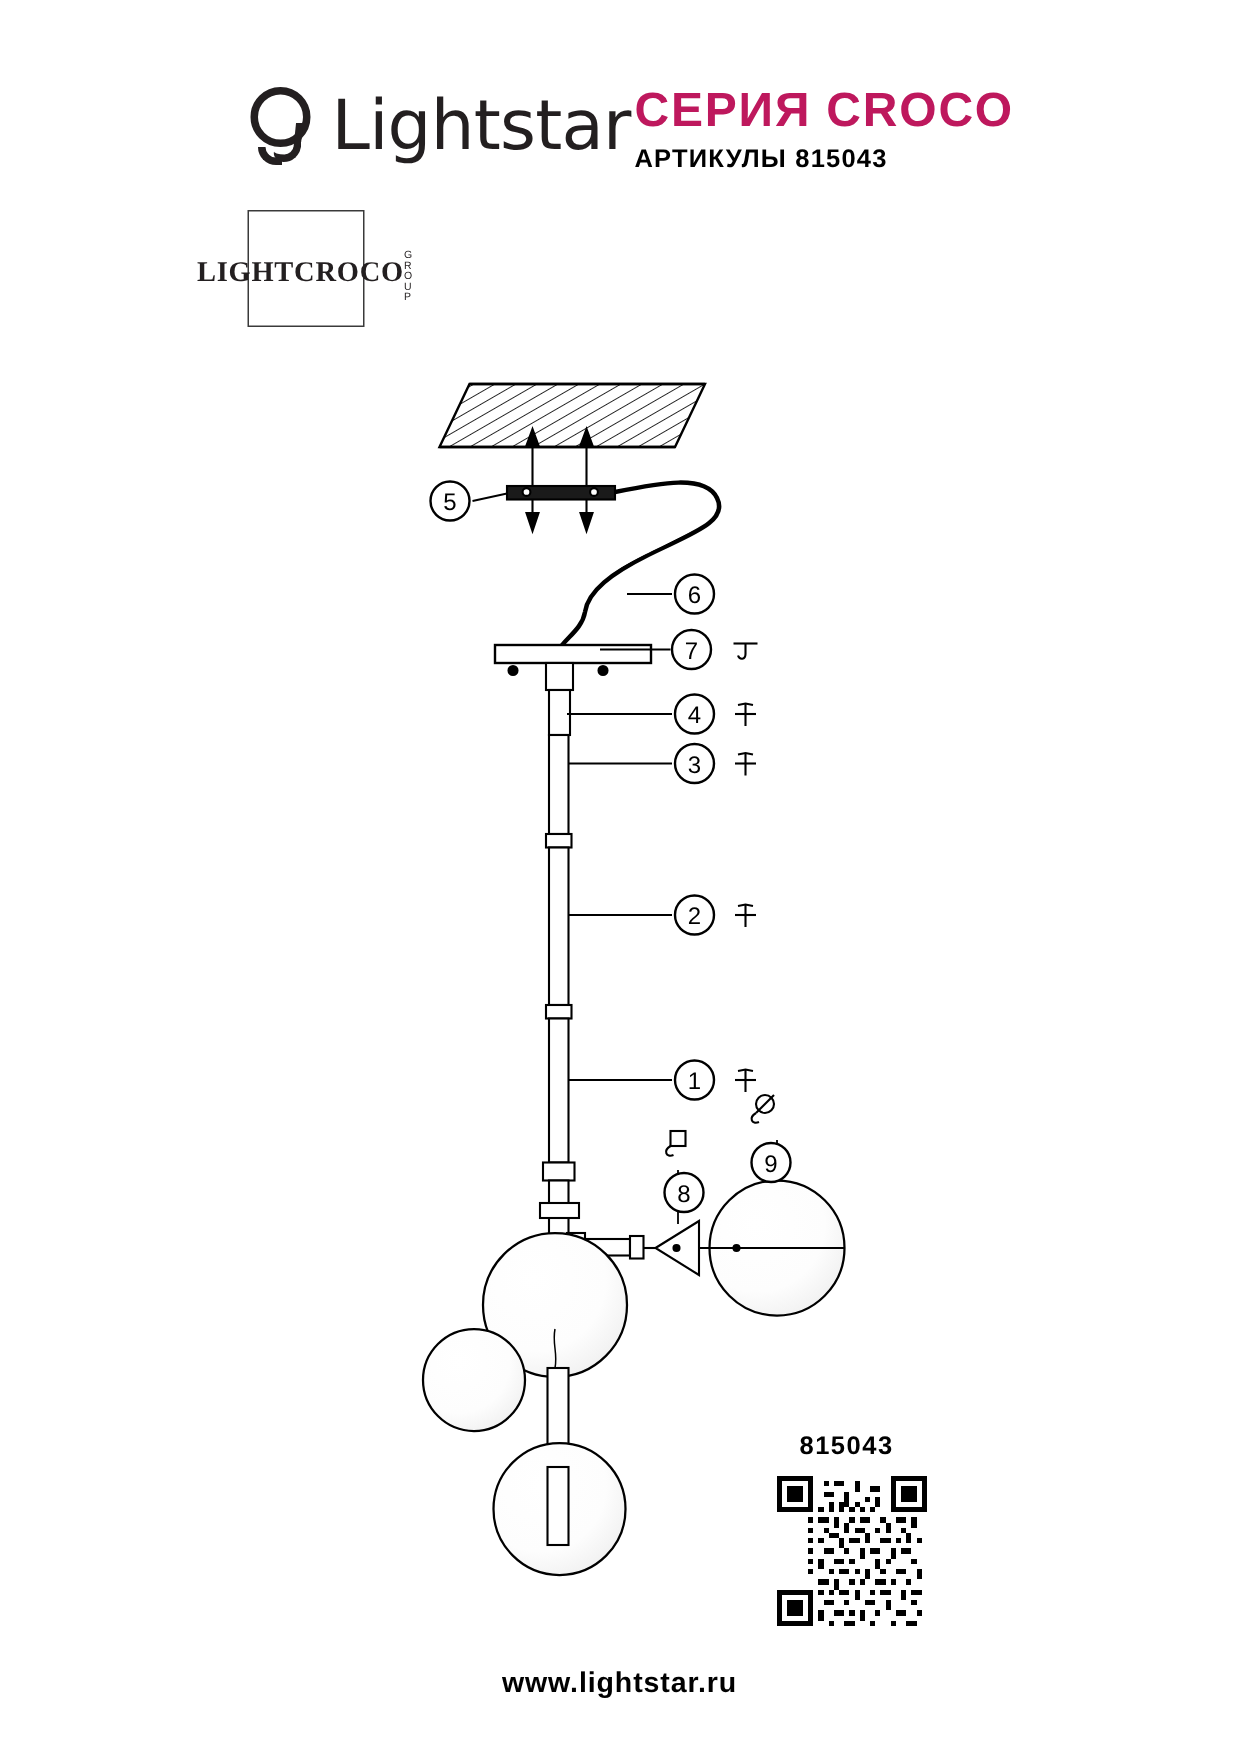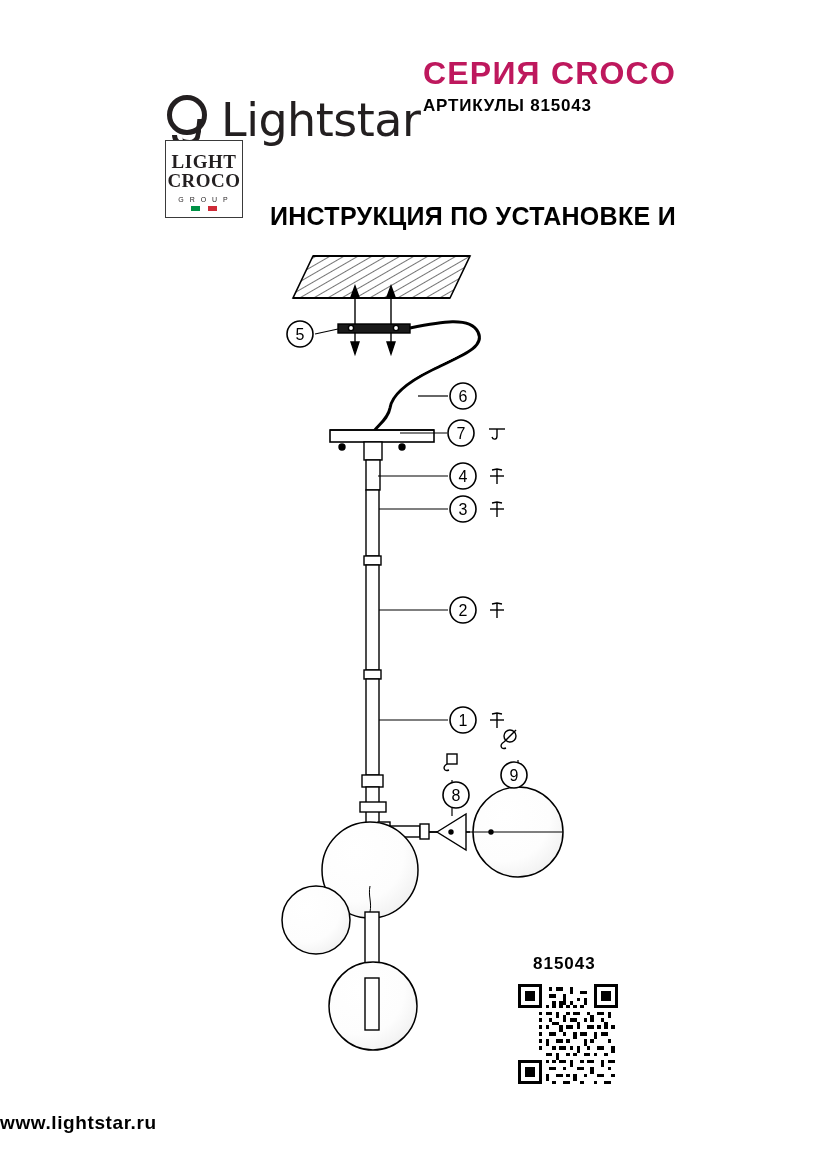--- a/index.html
+++ b/index.html
@@ -19,21 +19,21 @@
   
   .header {
     position: absolute;
     top: 52px; left: 0; right: 0;
     height: 180px;
   }
   .logo-wrap {
     position: absolute;
     left: 163px; top: 0;
     width: 230px; height: 62px;
-    display: flex; align-items: center; margin-top: 37px;
+    display: flex; align-items: center;
   }
   .logo-mark {
     width: 52px; height: 54px;
     position: relative;
     flex: 0 0 auto;
     margin-right: 6px;
   }
   .logo-mark .ring {
     position: absolute;
     left: 4px; top: 2px;
@@ -89,21 +89,20 @@
   }
 
   
   .badge {
     position: absolute;
     left: 165px; top: 88px;
     width: 78px; height: 78px;
     border: 1px solid #3a3a3a;
     background: #fff;
     display: flex;
-    flex-direction: column;
     align-items: center;
     justify-content: center;
     padding-top: 4px;
   }
   .badge .b1, .badge .b2 {
     font-family: "Liberation Serif", serif;
     font-weight: bold;
     font-size: 19px;
     line-height: 19px;
     letter-spacing: 0.5px;
@@ -152,20 +151,21 @@
     color: #000;
   }
   .qr {
     position: absolute;
     left: 518px; top: 984px;
     width: 100px; height: 100px;
   }
   .footer {
     position: absolute;
     left: 0; right: 0; top: 1112px;
+    text-align: center;
     font-size: 19px;
     font-weight: bold;
     letter-spacing: 0.6px;
     color: #000;
   }
 </style>
 </head>
 <body>
 
 <div class="header">
@@ -189,21 +189,20 @@
     <div class="b2">CROCO</div>
     <div class="b3">G R O U P</div>
     <div class="flag">
       <i style="background:#009246"></i>
         <i style="background:#ffffff"></i>
         <i style="background:#ce2b37"></i>
     </div>
   </div>
 
   <div class="instr">
-    <div>ИНСТРУКЦИЯ ПО УСТАНОВКЕ И</div>
   </div>
 </div>
 
 <div class="diagram">
 <svg width="826" height="850" viewBox="0 0 826 850" xmlns="http://www.w3.org/2000/svg">
   <defs>
     <pattern id="hatch" patternUnits="userSpaceOnUse" width="7" height="7" patternTransform="rotate(60)">
       <line x1="0" y1="0" x2="0" y2="7" stroke="#000" stroke-width="1.1"></line>
     </pattern>
     <radialGradient id="glass" cx="35%" cy="32%" r="72%">

